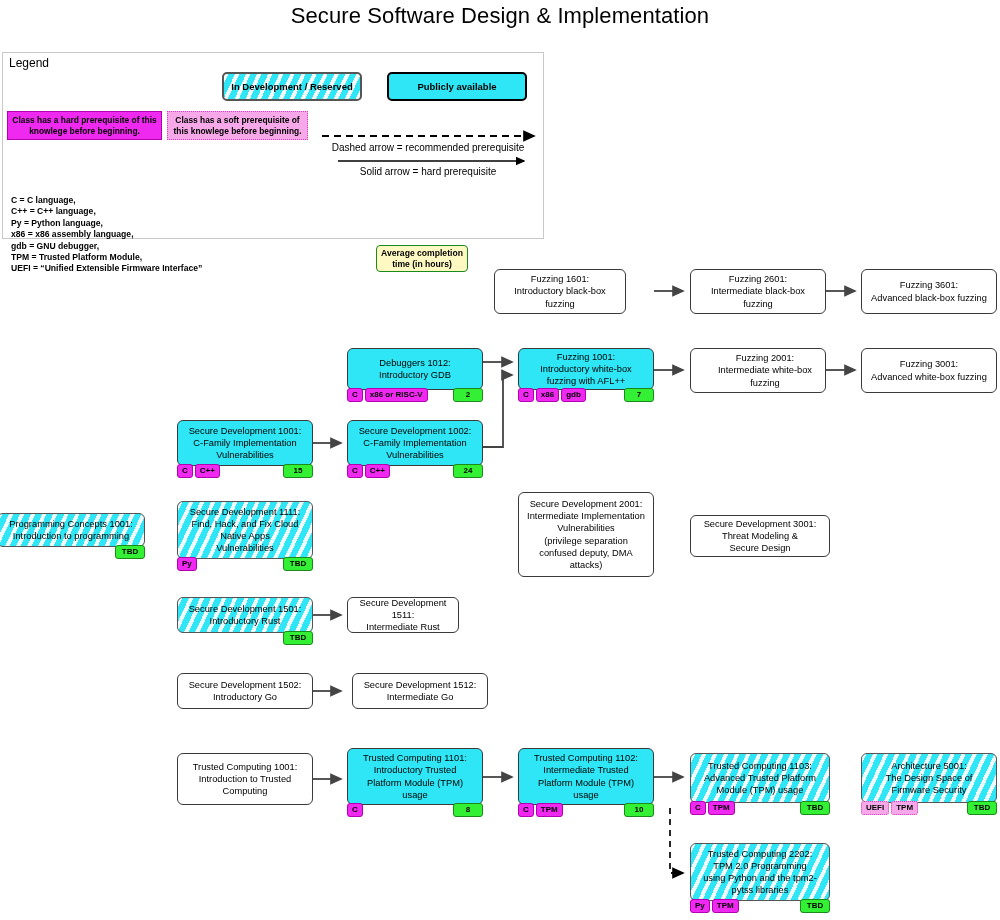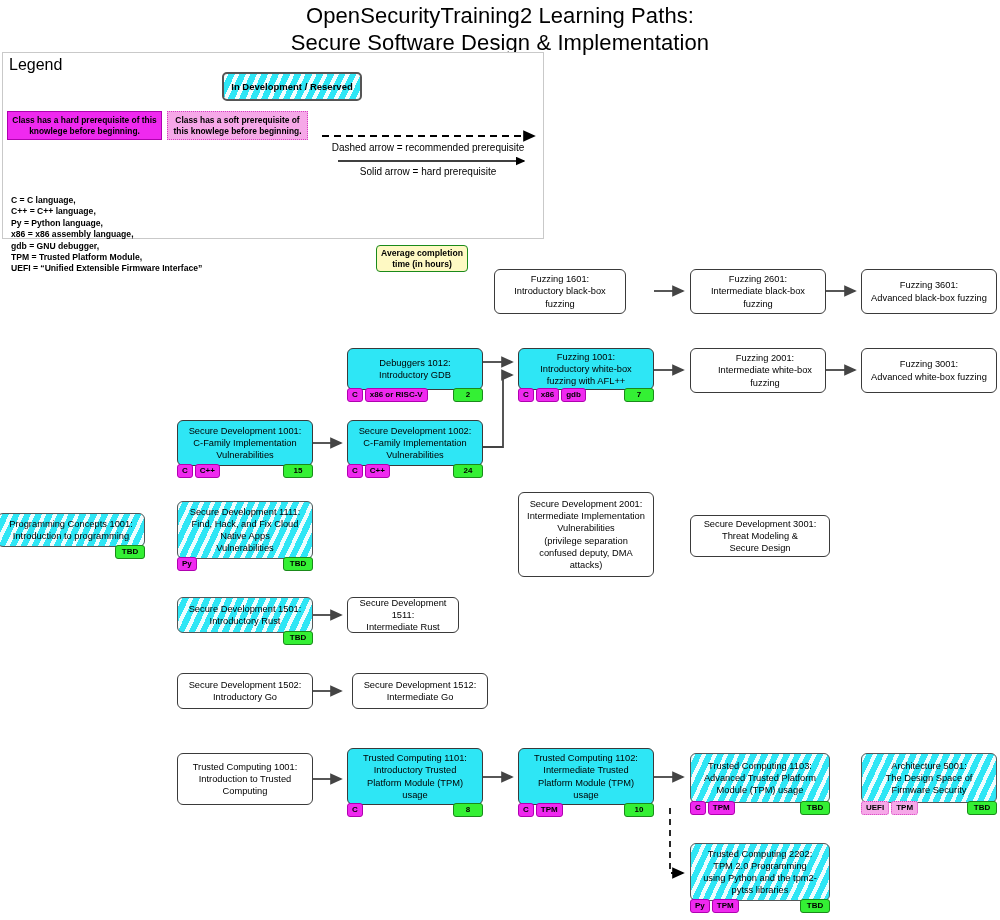--- a/index.html
+++ b/index.html
@@ -7,21 +7,21 @@
        font-family:"Liberation Sans","DejaVu Sans",sans-serif;color:#000;}
 
   
   #title{position:absolute;left:0;top:2px;width:1000px;text-align:center;
          font-size:22px;line-height:27px;letter-spacing:.1px;}
   #title .l2{display:block;}
 
   
   #legend{position:absolute;left:2px;top:52px;width:542px;height:187px;
           border:1px solid #c9c9c9;background:#fff;box-sizing:border-box;}
-  #legend-title{position:absolute;left:6px;top:3px;font-size:16px;}
+  #legend-title{position:absolute;left:6px;top:3px;font-size:12px;}
   .lg-box{position:absolute;box-sizing:border-box;border:2px solid #000;
           border-radius:5px;display:flex;align-items:center;justify-content:center;
           text-align:center;font-size:9.5px;font-weight:bold;line-height:12px;}
   .lg-white{background:#fff;}
   .lg-cyan{background:#2ee6f5;}
   .hatch{background-color:#2ee6f5;
          background-image:repeating-linear-gradient(115deg,
             rgba(255,255,255,.95) 0 4px, rgba(255,255,255,0) 4px 10px);
          border-color:#555;}
   .lg-hard{position:absolute;box-sizing:border-box;background:#ef29ef;
@@ -65,29 +65,31 @@
              min-width:30px;}
 
   
   svg.wires{position:absolute;left:0;top:0;width:1000px;height:920px;
             pointer-events:none;}
 </style>
 </head>
 <body>
 
 <div id="title">
-  <span>OpenSecurityTraining2 Learning Paths:</span>
   <span class="l2">Secure Software Design &amp; Implementation</span>
 </div>
 
 <div id="legend">
   <div id="legend-title">Legend</div>
 
   <div class="lg-box hatch" style="left:219px;top:19px;width:140px;height:29px;">
     <span>In Development / Reserved</span>
+  </div>
+  <div class="lg-box lg-cyan" style="left:384px;top:19px;width:140px;height:29px;">
+    <span>Publicly available</span>
   </div>
 
   <div class="lg-hard" style="left:4px;top:58px;width:155px;height:29px;">
     <span>Class has a hard prerequisite of this knowlege before beginning.</span>
   </div>
   <div class="lg-soft" style="left:164px;top:58px;width:141px;height:29px;">
     <span>Class has a soft prerequisite of this knowlege before beginning.</span>
   </div>
 
   <div id="abbrevs">

